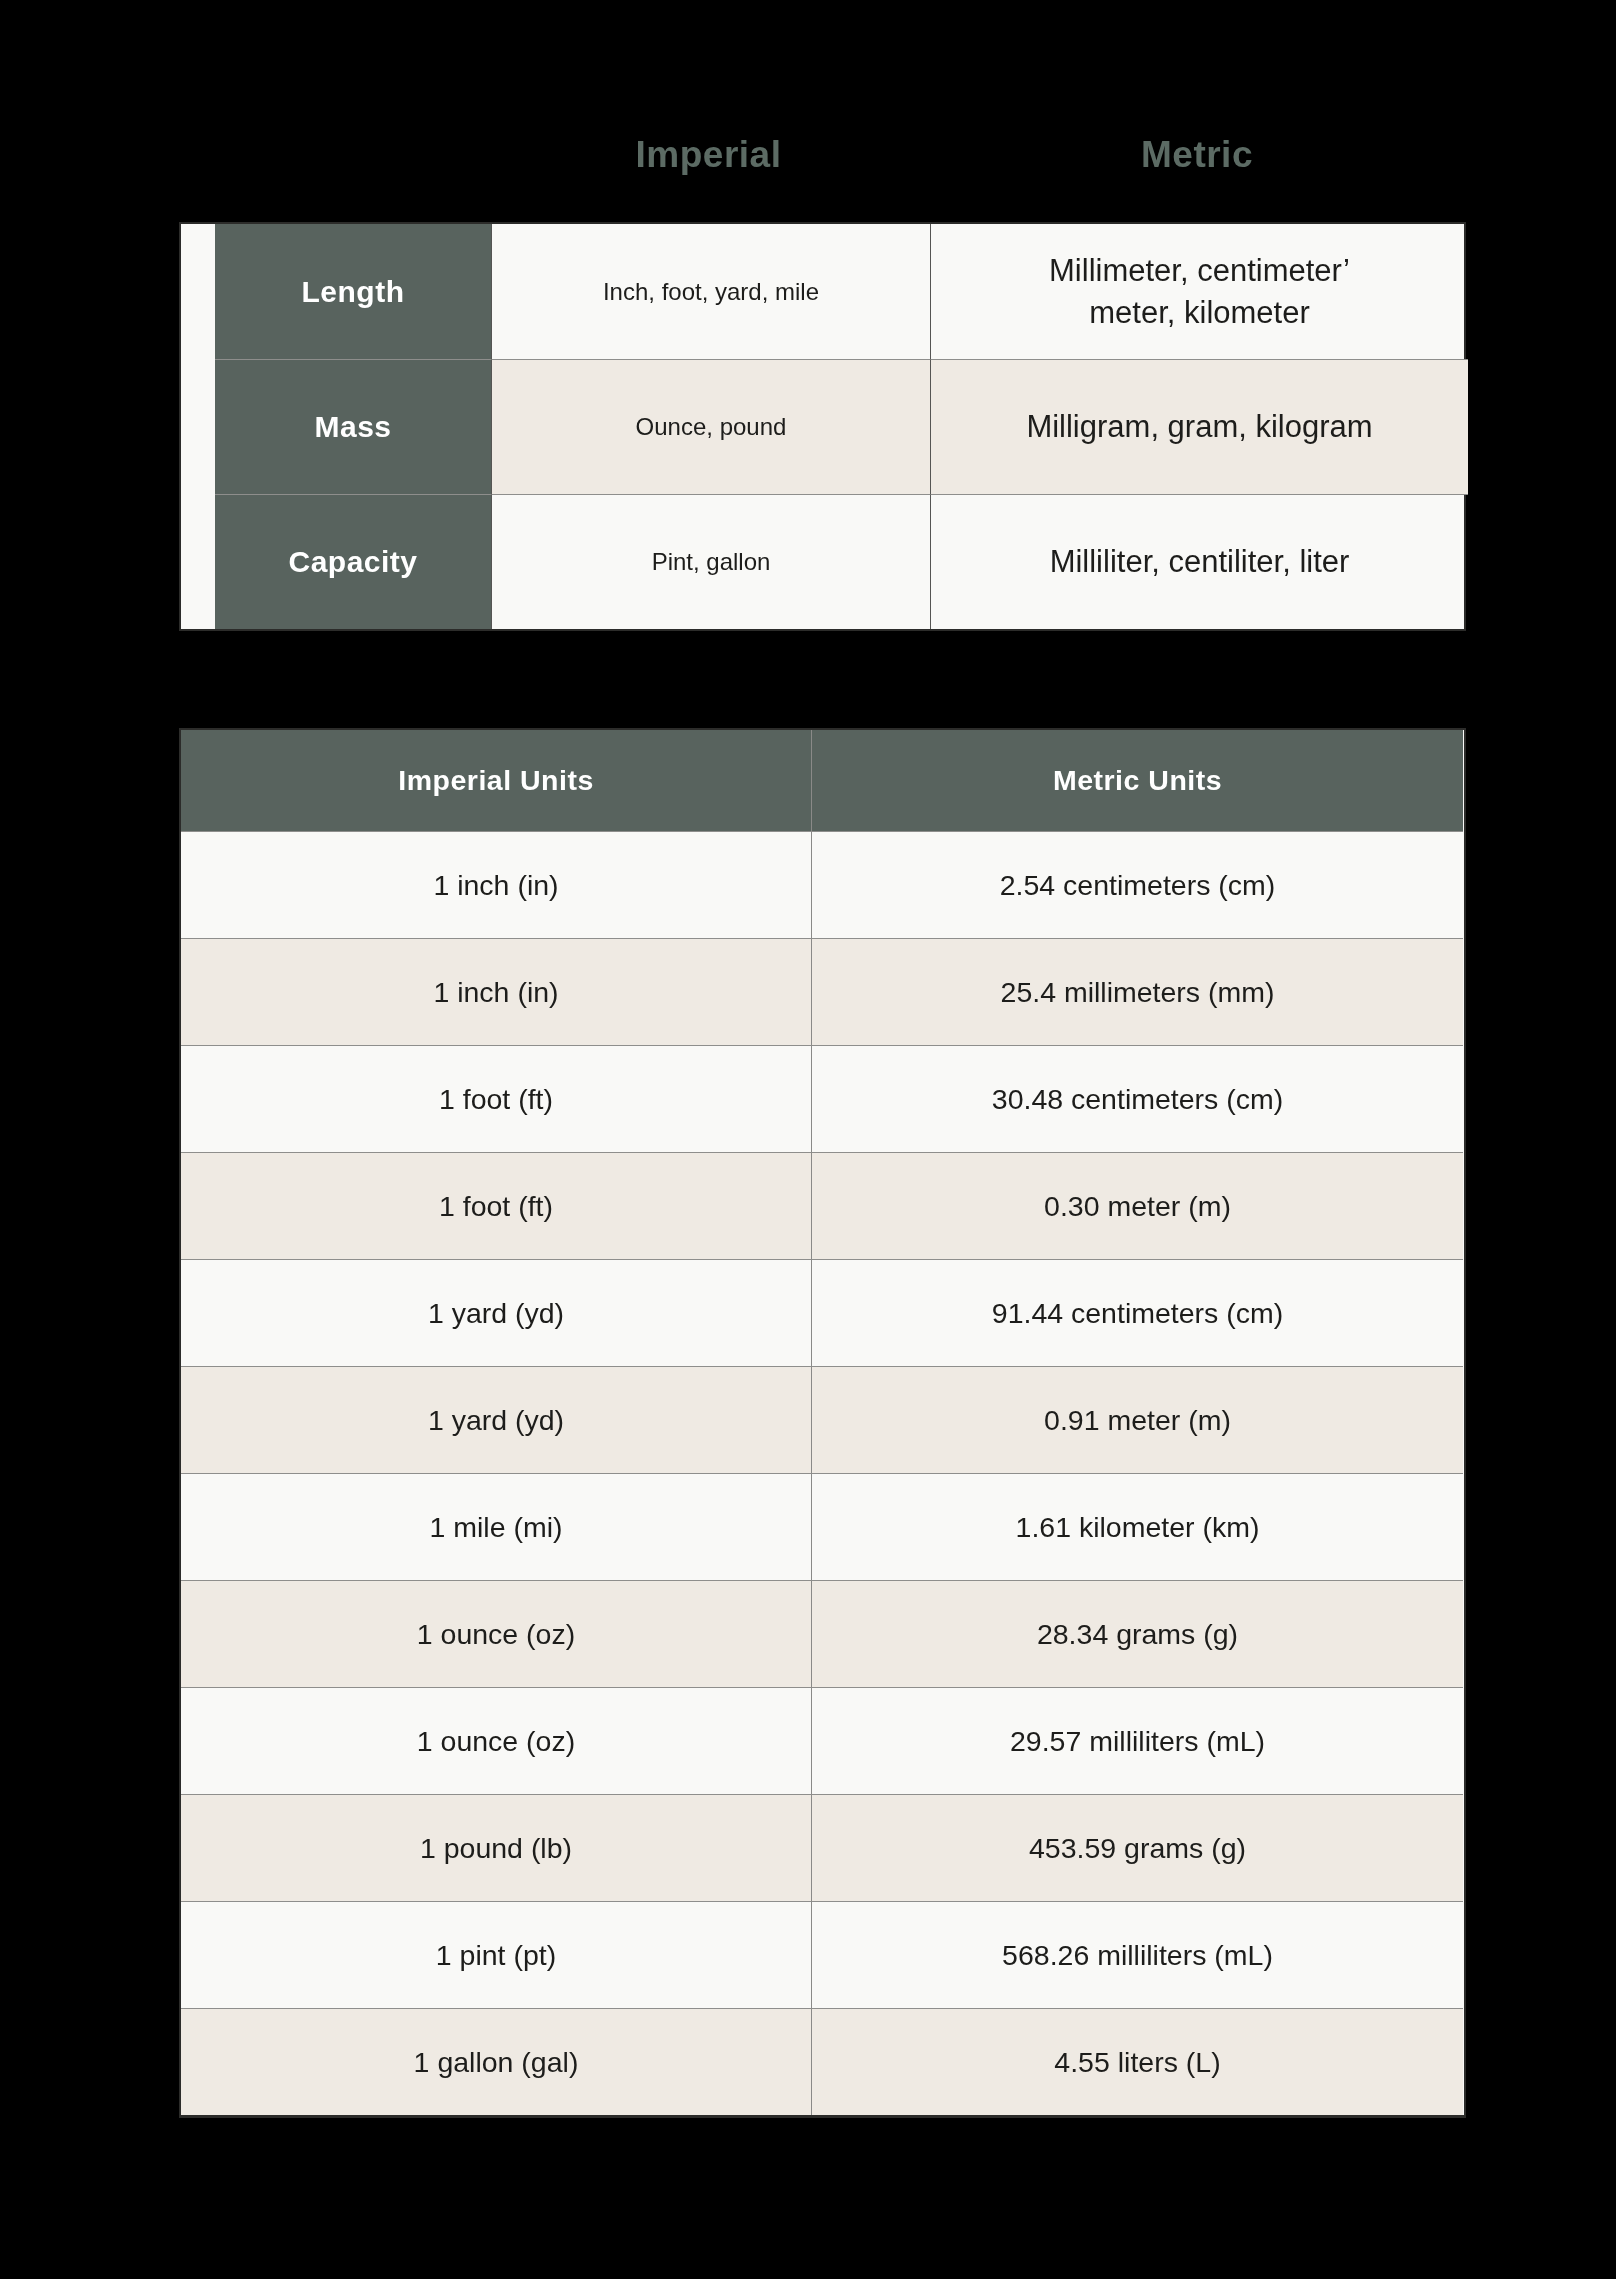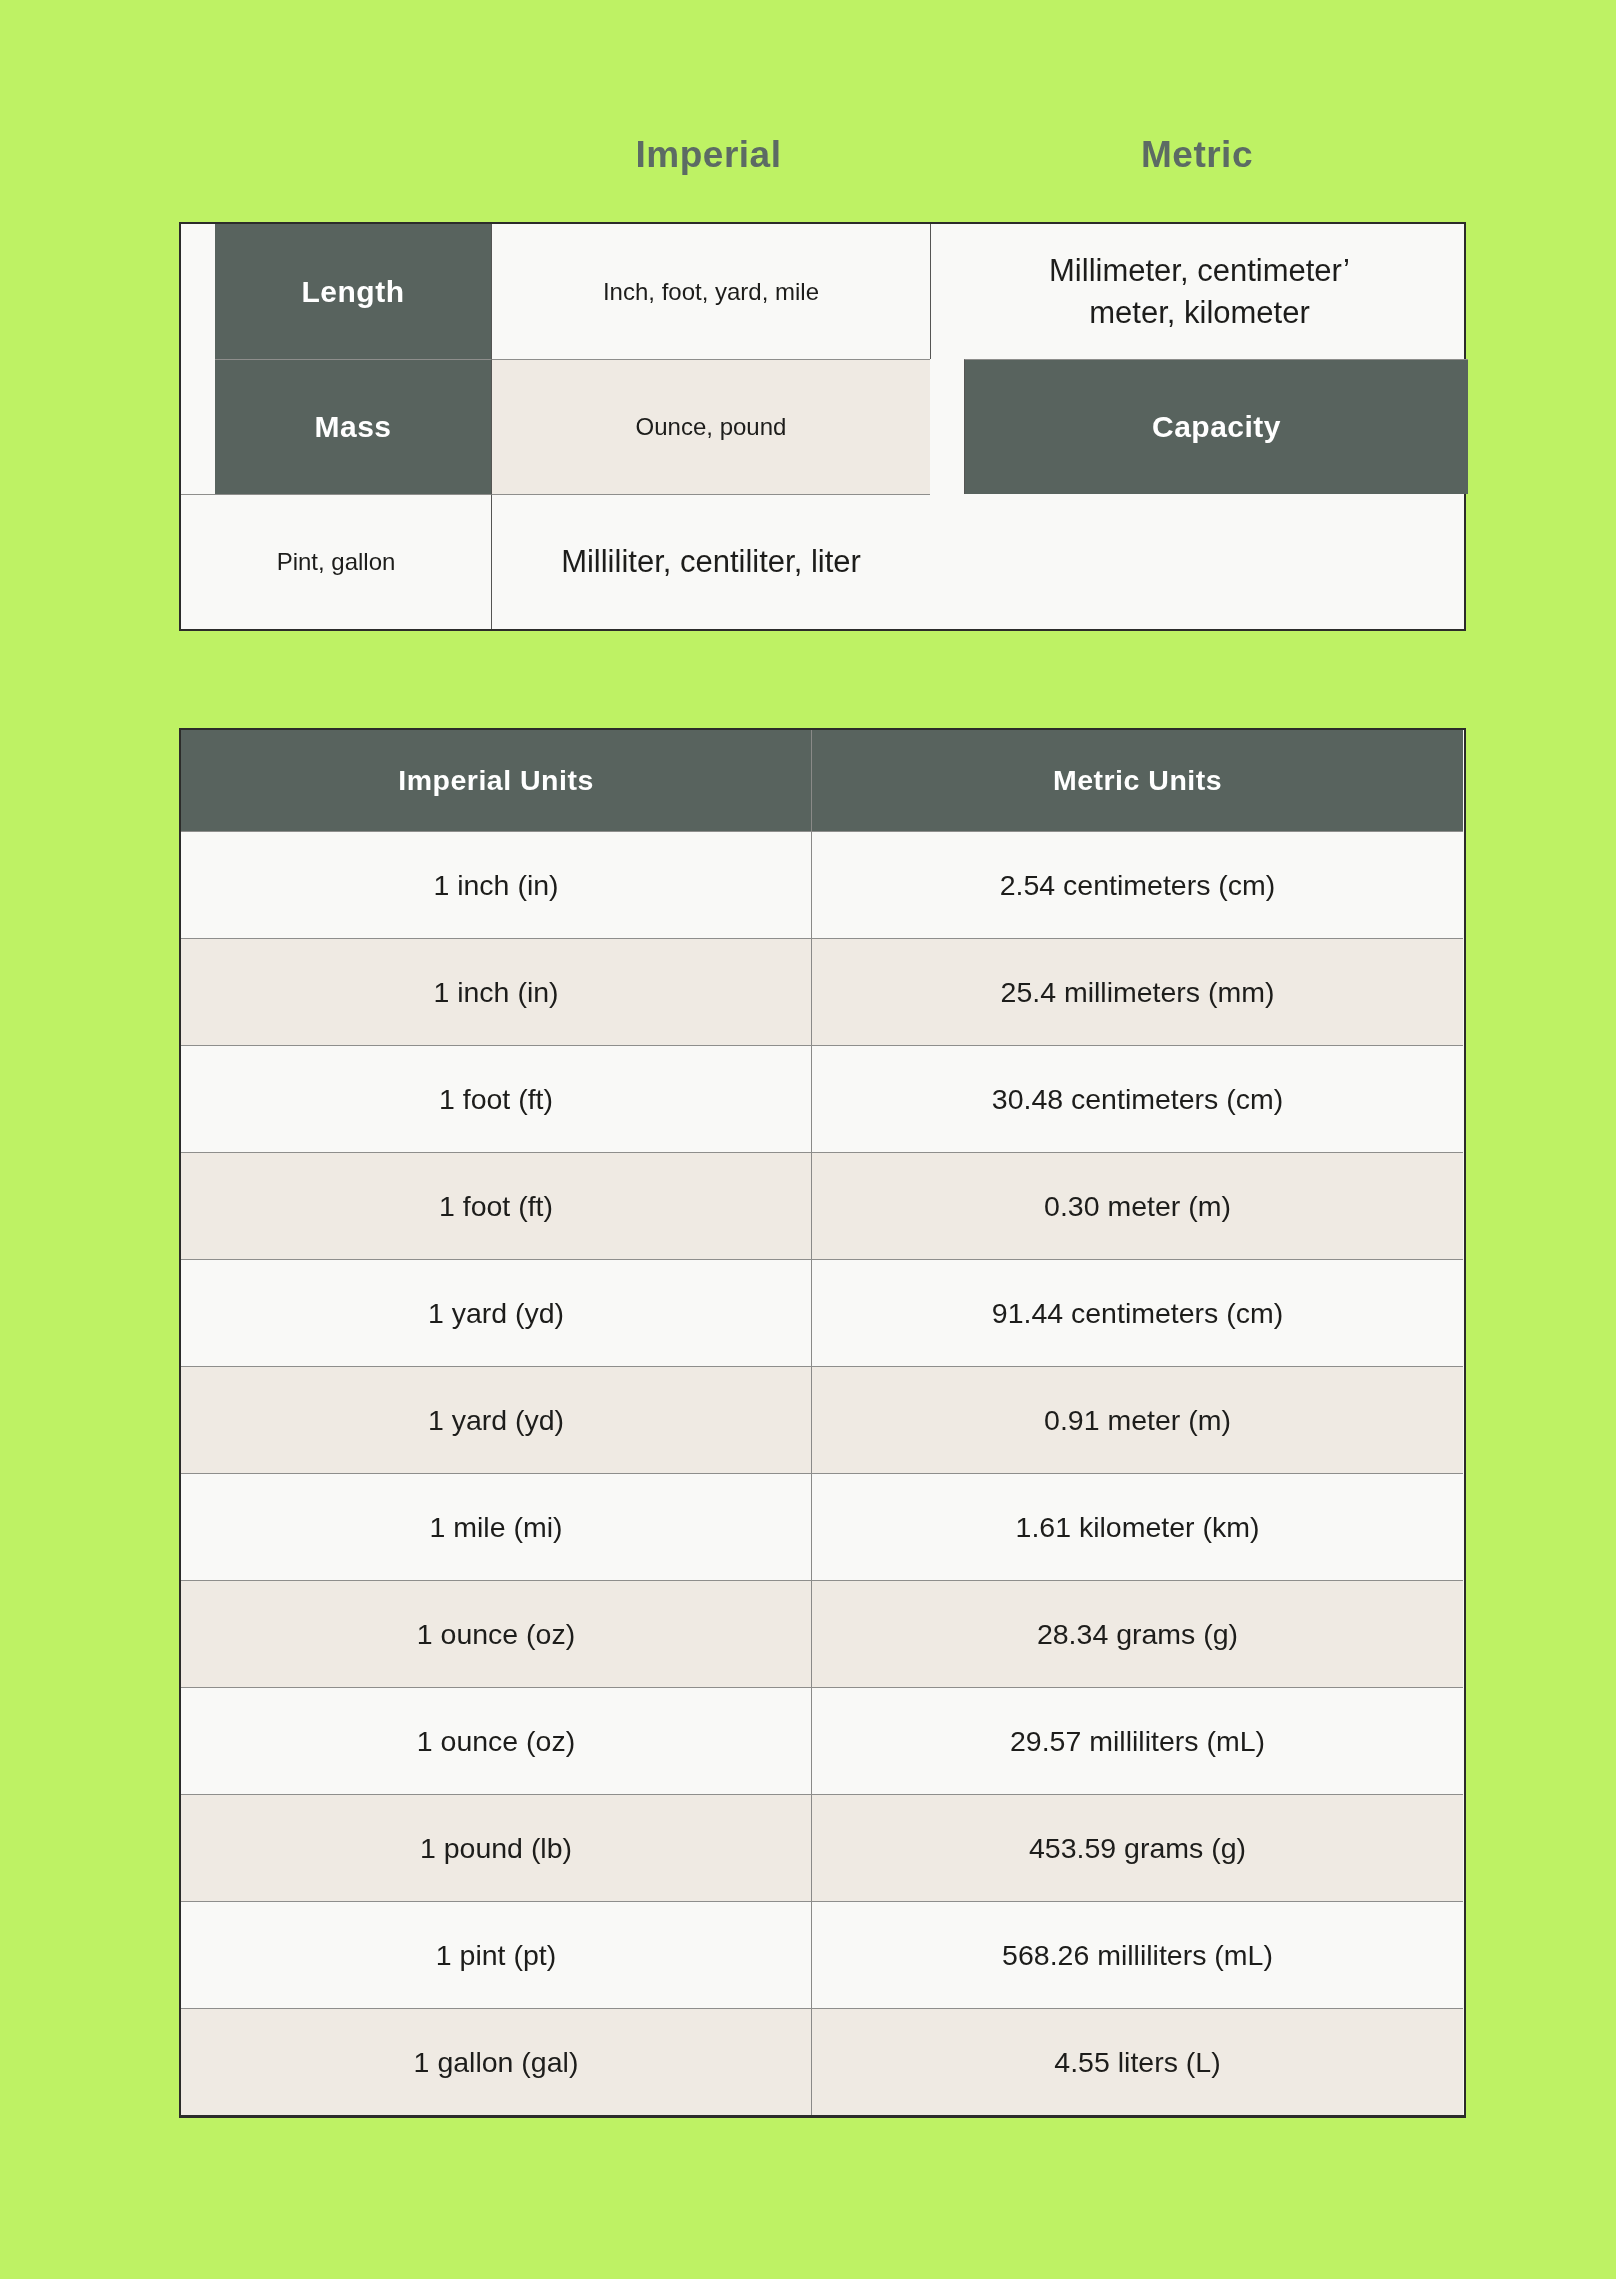--- a/index.html
+++ b/index.html
@@ -9,21 +9,21 @@
     background: #f6f5f2;
     font-family: "Liberation Sans", sans-serif;
     color: #1d1d1b;
   }
   * { box-sizing: border-box; }
 
   .page {
     position: relative;
     width: 1616px;
     height: 2279px;
-    background: #bef264;
+    background: #000000;
     overflow: hidden;
   }
 
   
   .col-headers {
     position: absolute;
     left: 179px;
     top: 134px;
     width: 1287px;
     display: flex;
@@ -120,20 +120,21 @@
   </div>
 
   <div class="cat-table">
     <div class="cat-label">Length</div>
     <div class="cat-cell imp">Inch, foot, yard, mile</div>
     <div class="cat-cell met">Millimeter, centimeter’
 meter, kilometer</div>
 
     <div class="cat-label">Mass</div>
     <div class="cat-cell imp beige">Ounce, pound</div>
+    <div class="cat-cell met beige">Milligram, gram, kilogram</div>
 
     <div class="cat-label">Capacity</div>
     <div class="cat-cell imp">Pint, gallon</div>
     <div class="cat-cell met">Milliliter, centiliter, liter</div>
   </div>
 
   <div class="conv-table">
     <div class="conv-head">Imperial Units</div>
     <div class="conv-head">Metric Units</div>
 

